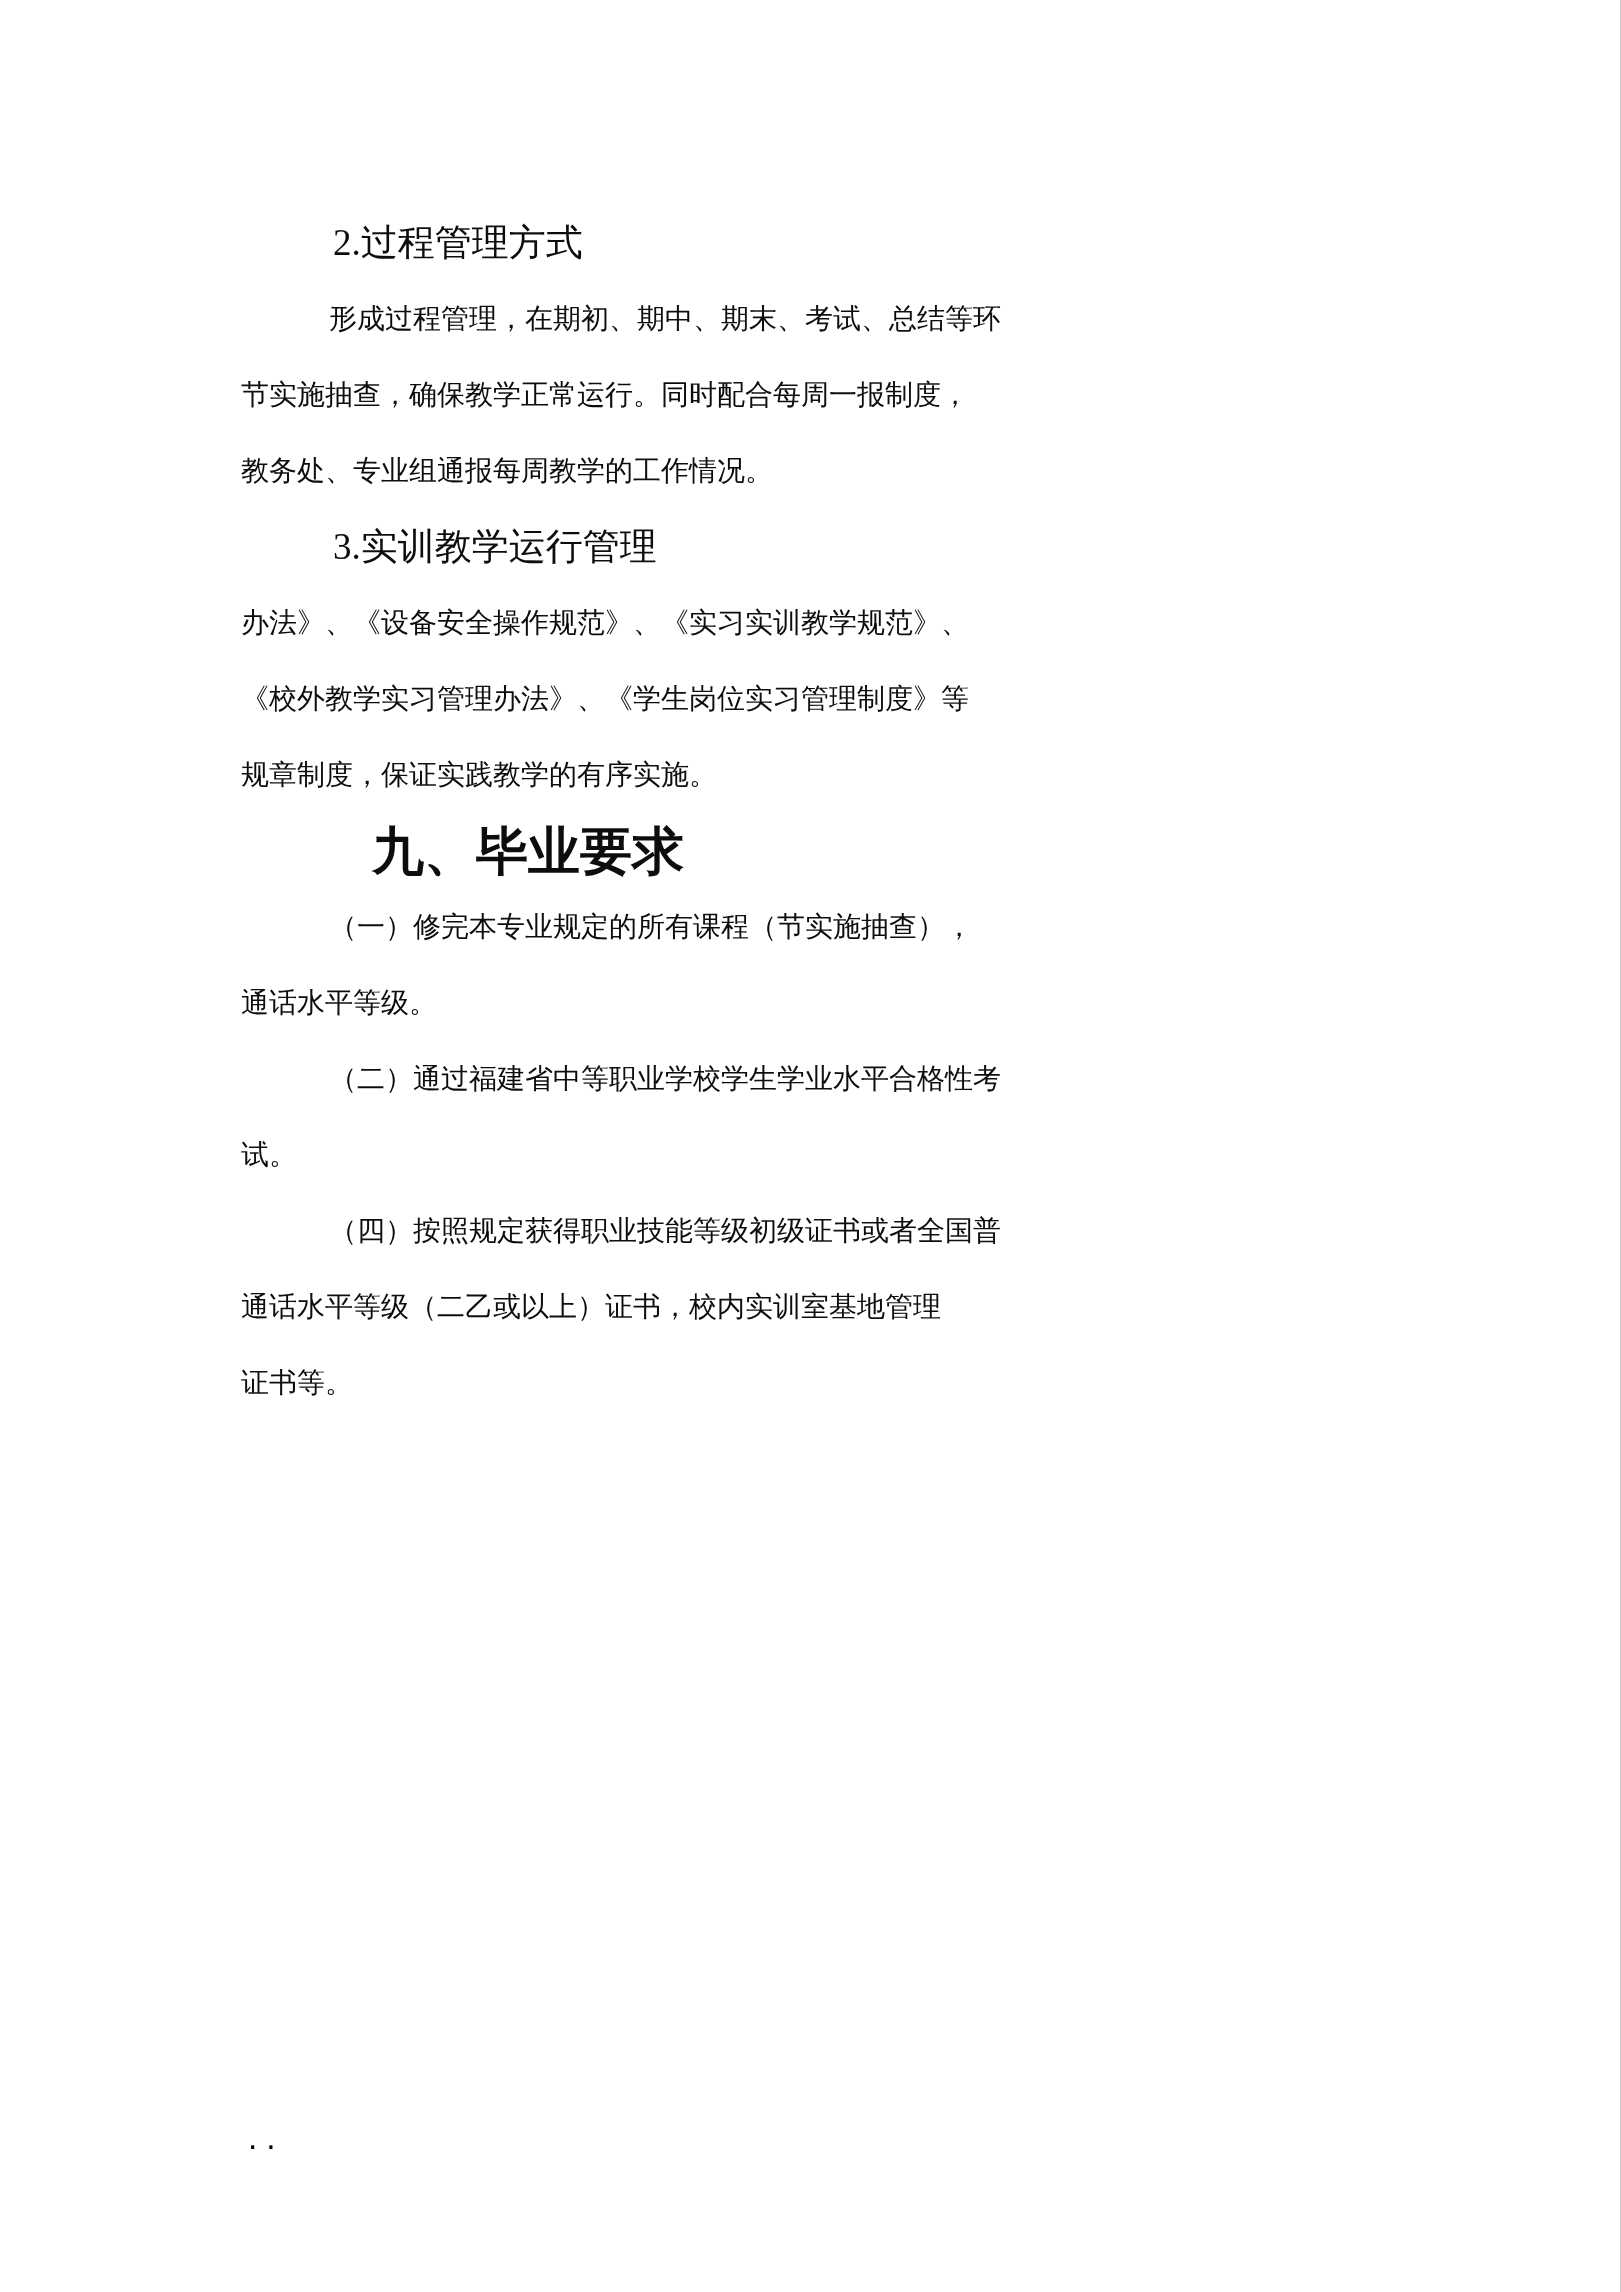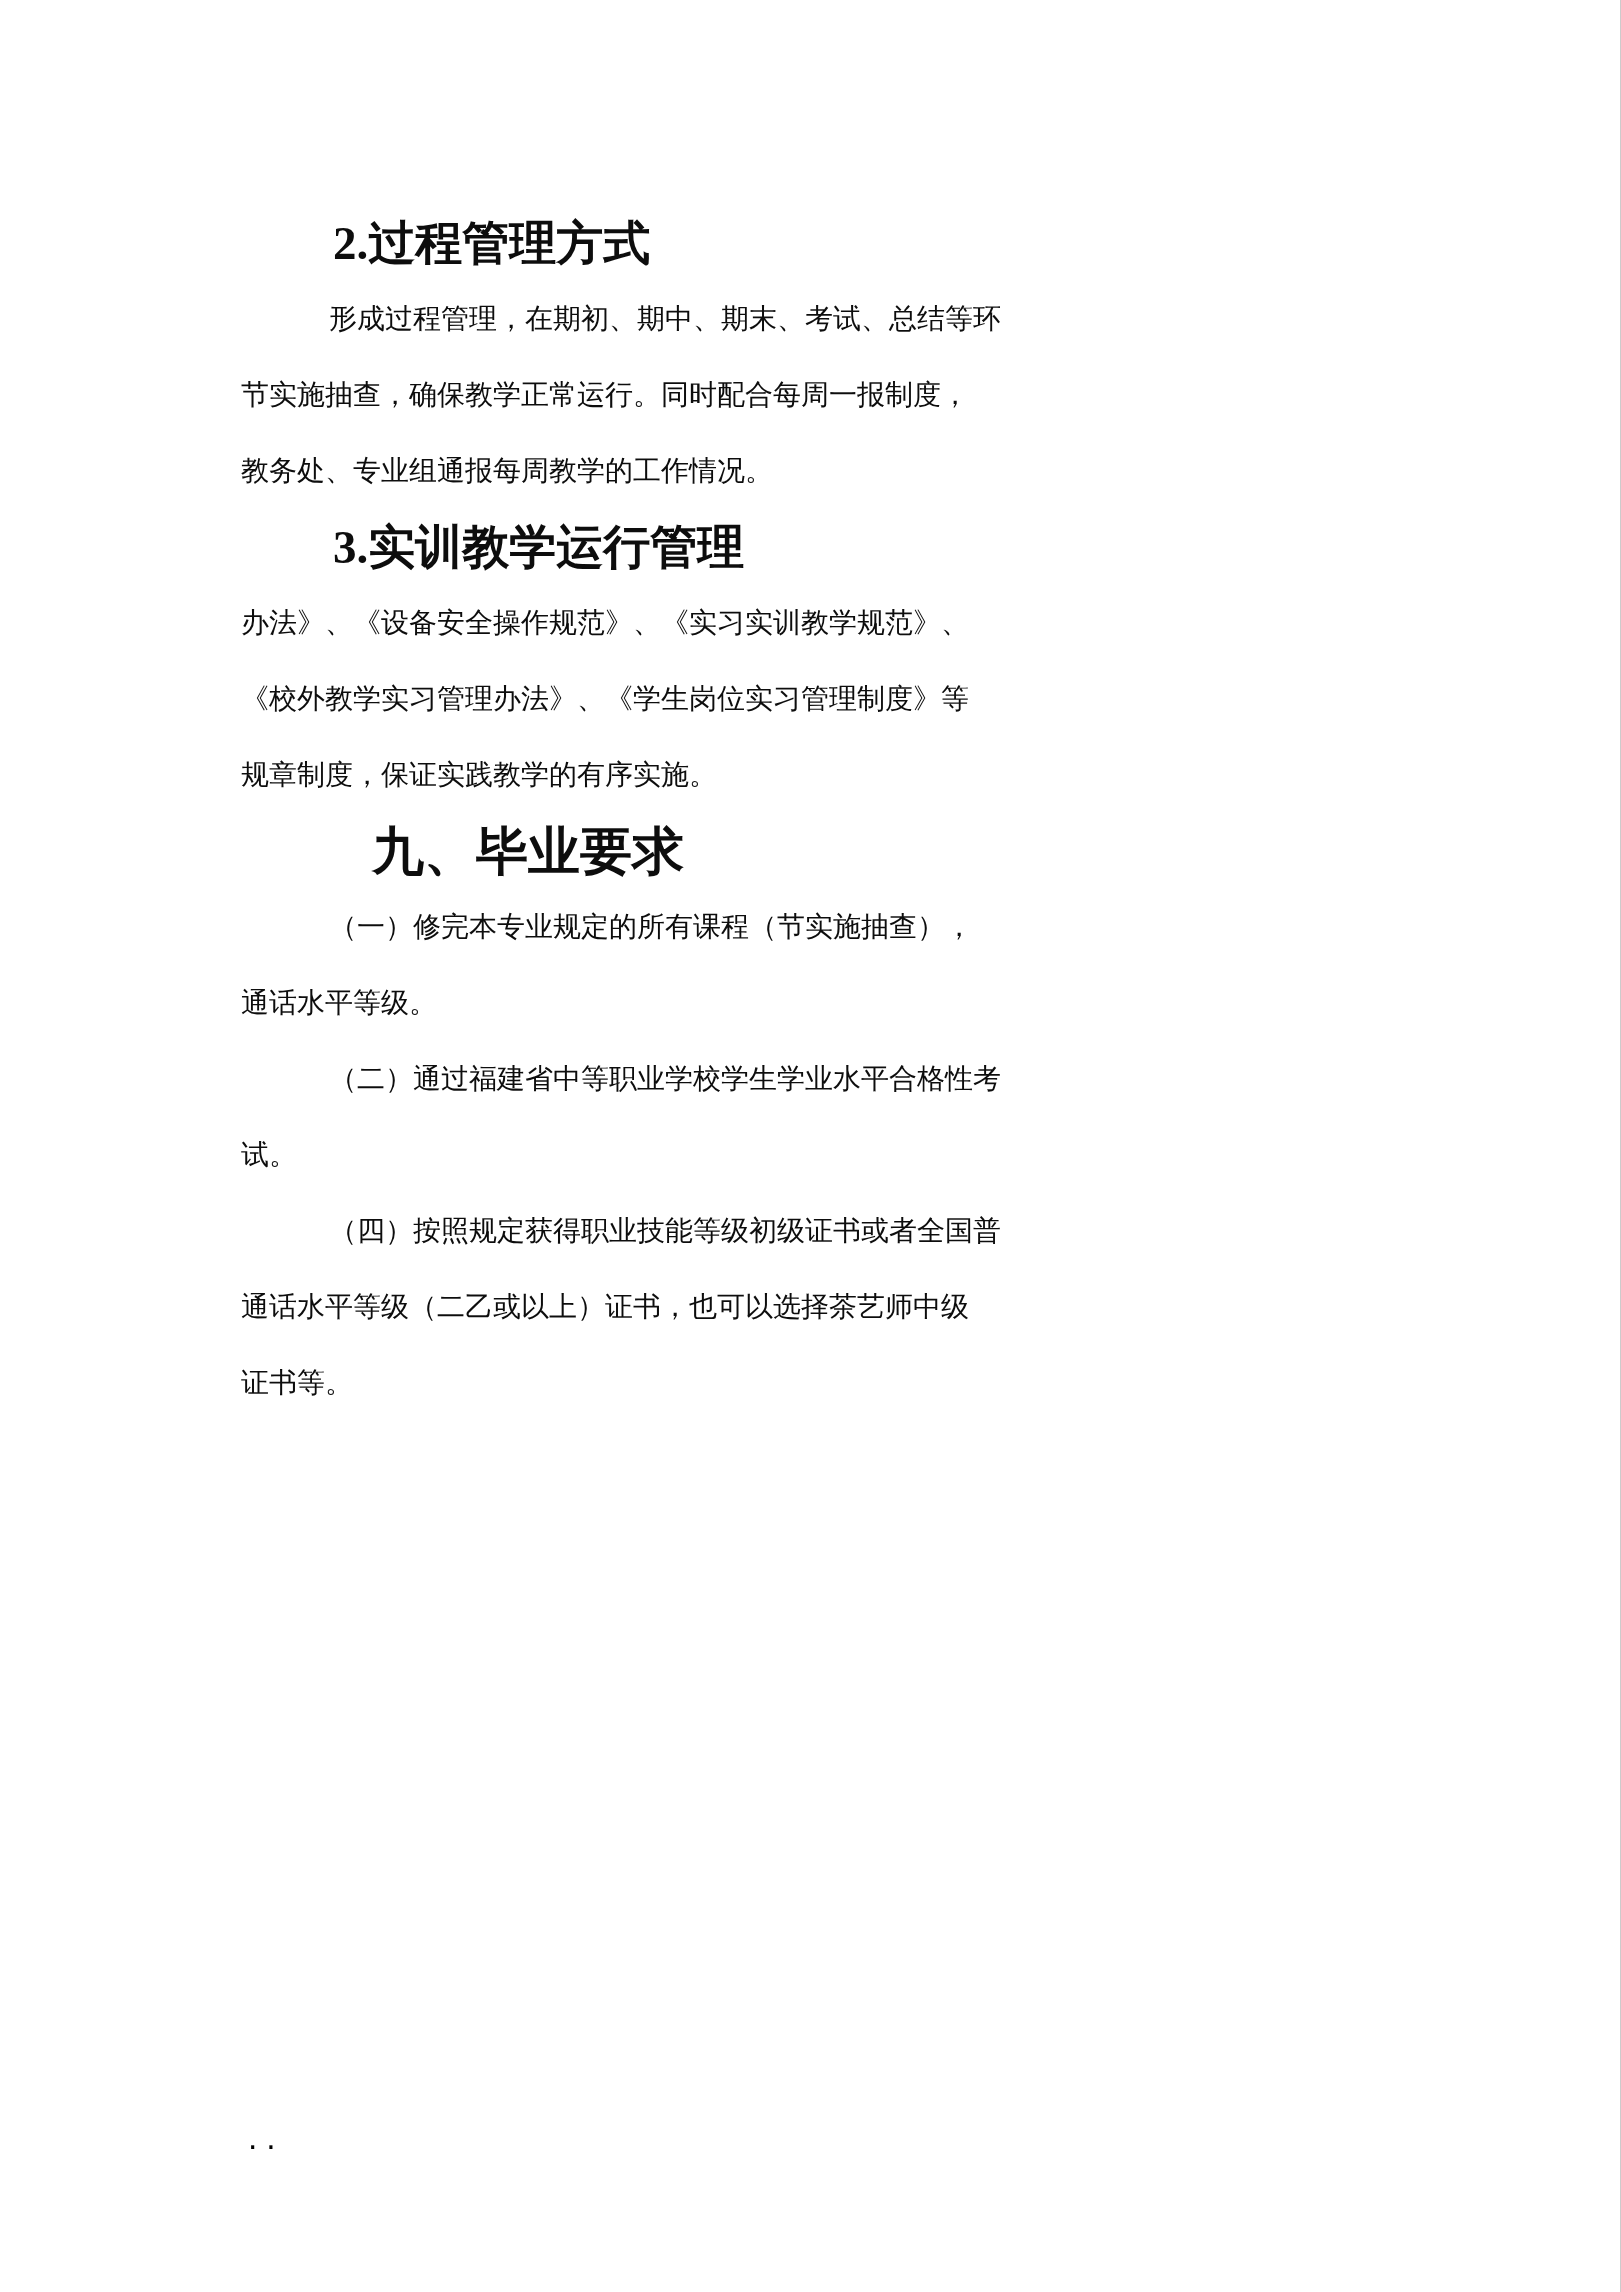--- a/index.html
+++ b/index.html
@@ -24,23 +24,23 @@
     font-size: 28px;
     font-family: "Liberation Serif", serif;
     white-space: nowrap;
     letter-spacing: 0px;
     font-weight: 400;
   }
   .first {            
     padding-left: 88px;
   }
   .h-num {            
-    font-weight: 700;
+    font-weight: 400;
     padding-left: 92px;
-    font-size: 47px;
+    font-size: 37px;
     font-family: "Liberation Serif", serif;
   }
   .h-nine {           
     font-weight: 700;
     padding-left: 131px;
     font-size: 52px;
     font-family: "Liberation Sans", sans-serif;
   }
   .footer-mark {
     position: absolute;
@@ -64,18 +64,18 @@
     <div class="line h-num">3.实训教学运行管理</div>
     <div class="line">办法》、《设备安全操作规范》、《实习实训教学规范》、</div>
     <div class="line">《校外教学实习管理办法》、《学生岗位实习管理制度》等</div>
     <div class="line">规章制度，保证实践教学的有序实施。</div>
     <div class="line h-nine">九、毕业要求</div>
     <div class="line first">（一）修完本专业规定的所有课程（节实施抽查），</div>
     <div class="line">通话水平等级。</div>
     <div class="line first">（二）通过福建省中等职业学校学生学业水平合格性考</div>
     <div class="line">试。</div>
     <div class="line first">（四）按照规定获得职业技能等级初级证书或者全国普</div>
-    <div class="line">通话水平等级（二乙或以上）证书，也可以选择茶艺师中级</div>
+    <div class="line">通话水平等级（二乙或以上）证书，校内实训室基地管理</div>
     <div class="line">证书等。</div>
   </div>
   <div class="footer-mark">..</div>
 </div>
 
 
 </body></html>

